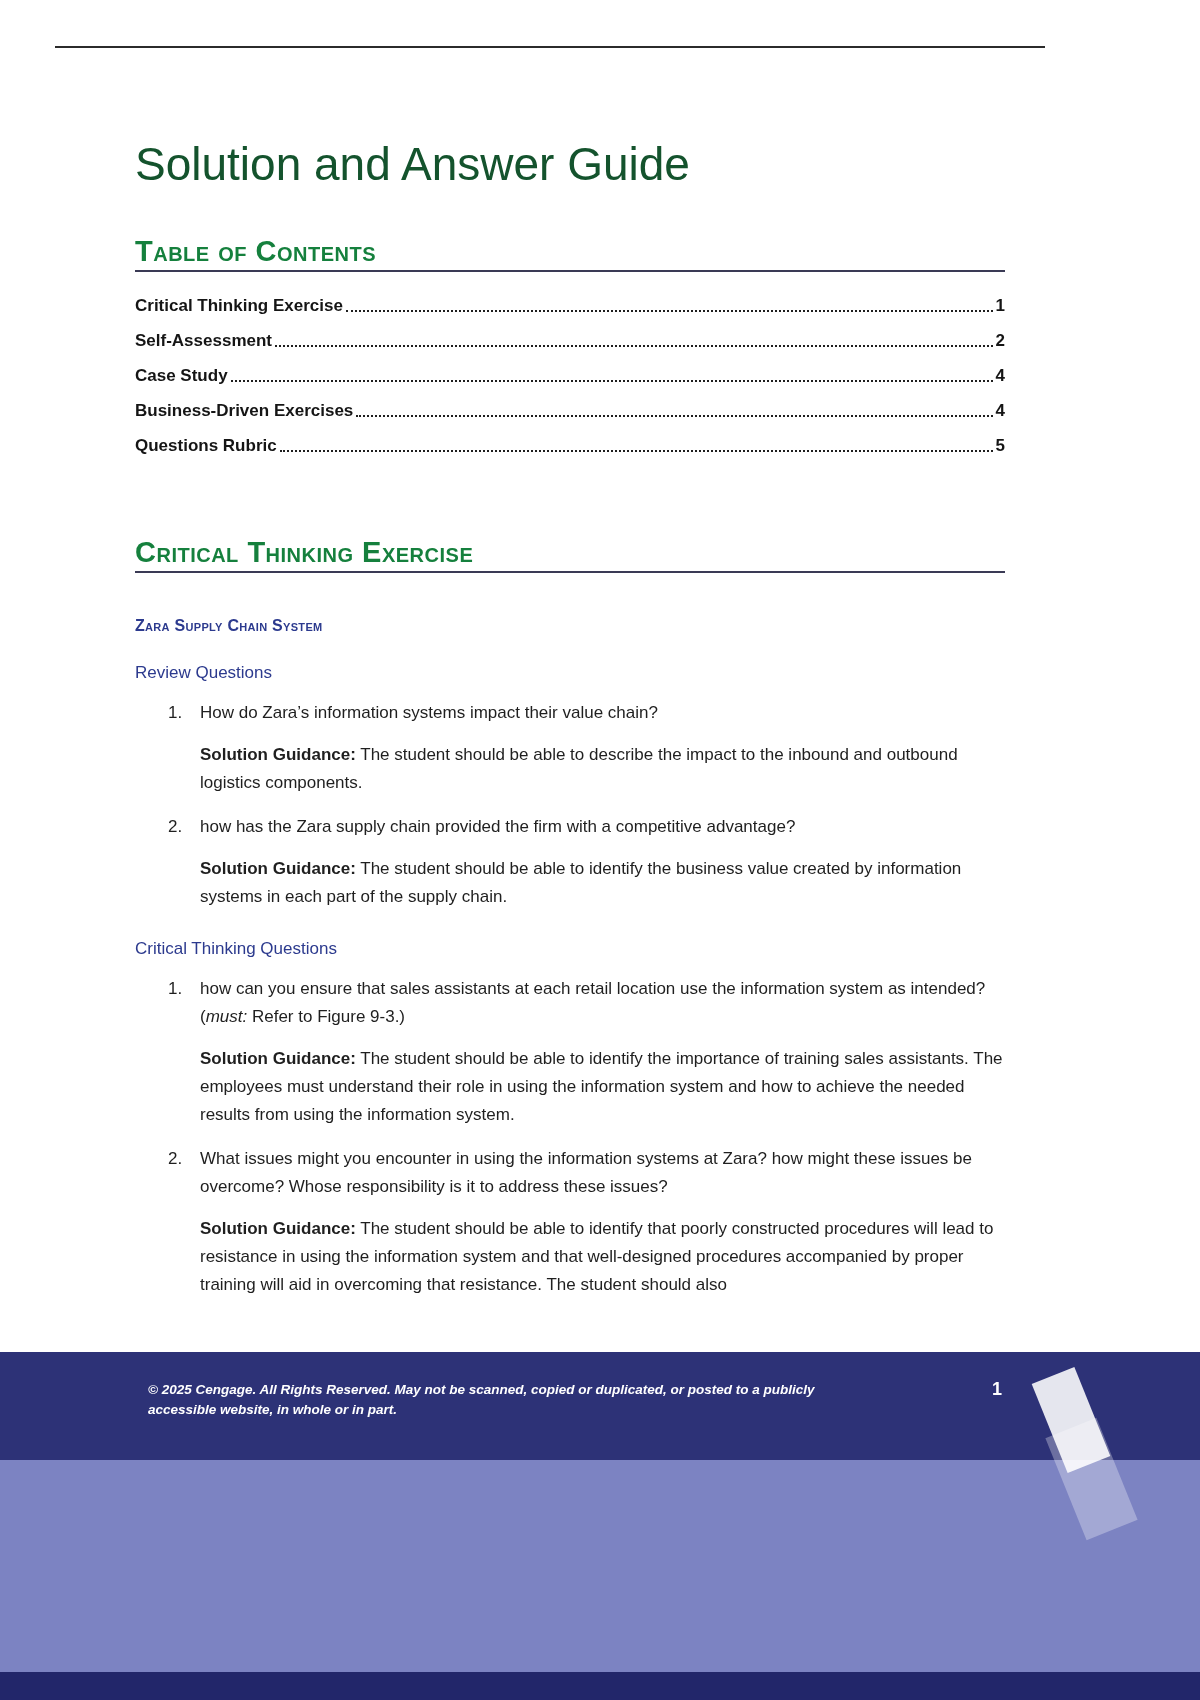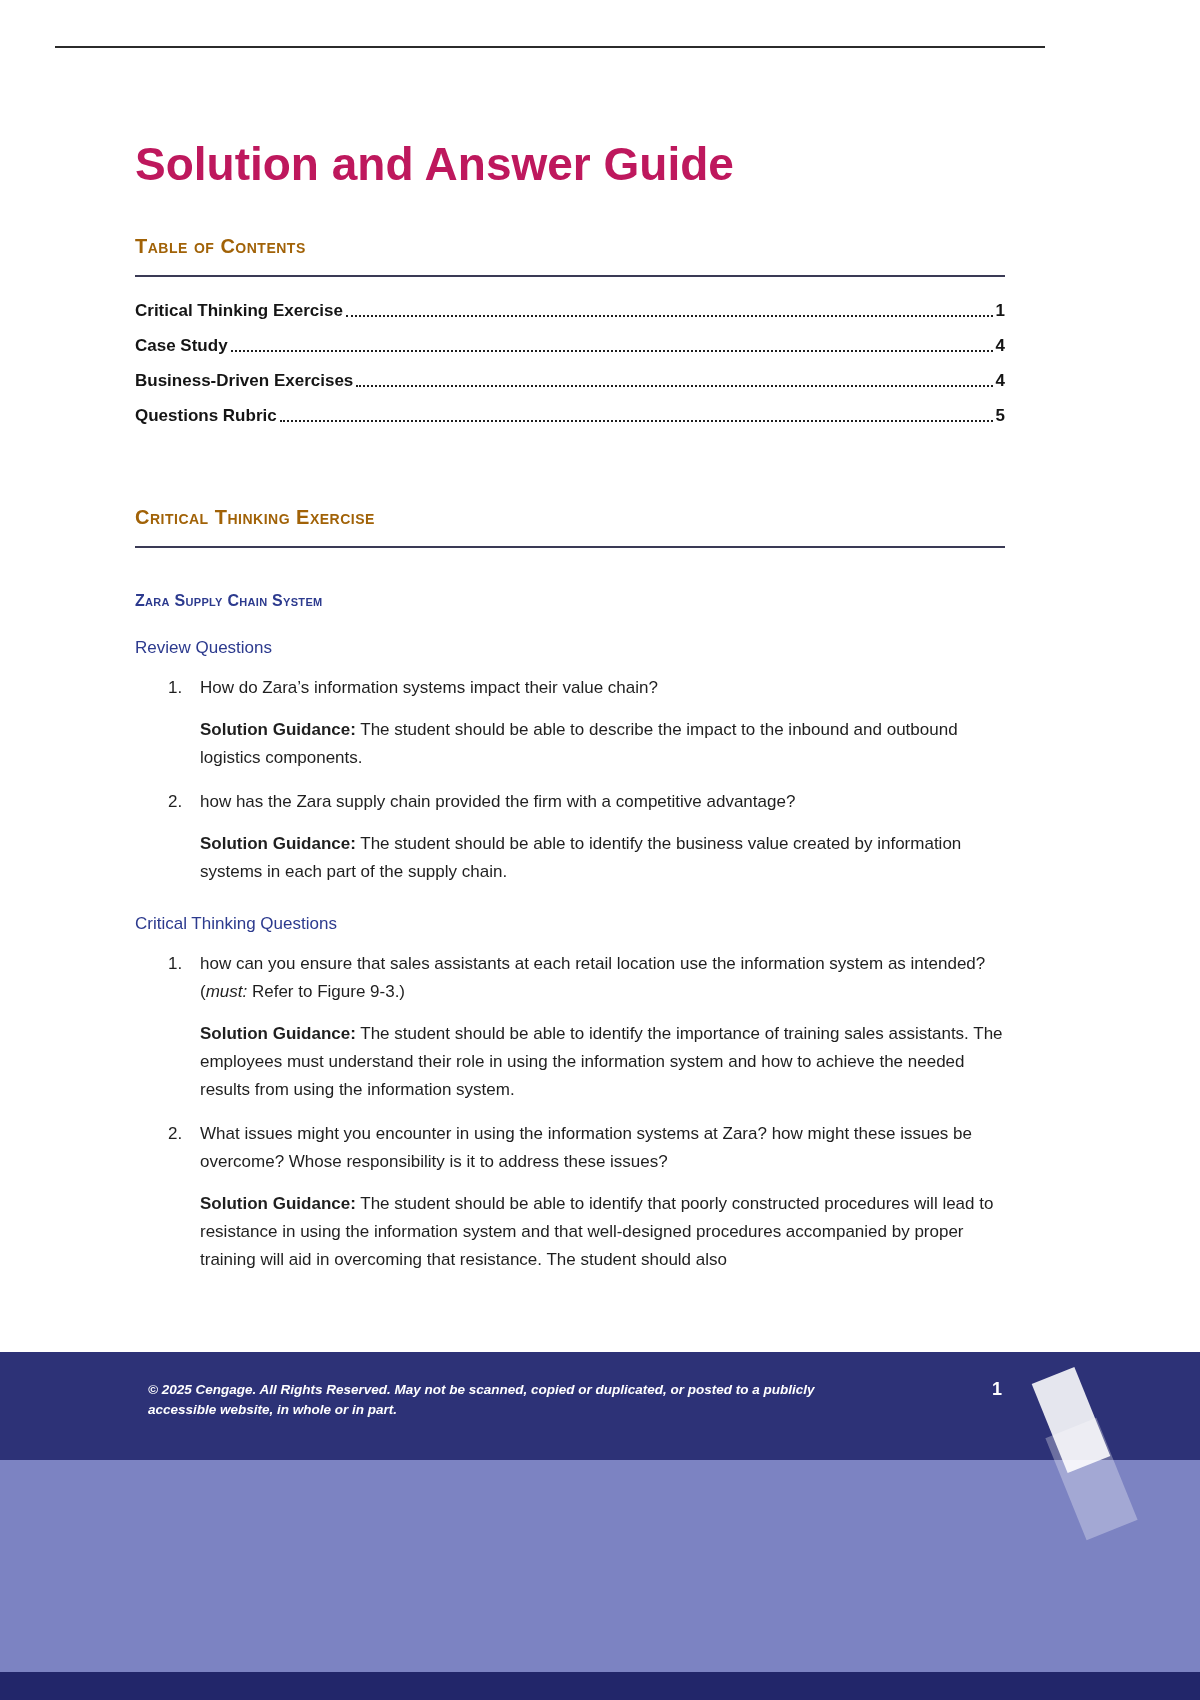--- a/index.html
+++ b/index.html
@@ -19,31 +19,31 @@
     background: #2b2b2b;
   }
   .content {
     position: absolute;
     left: 135px; top: 0;
     width: 870px;
   }
   h1.doc-title {
     margin: 138px 0 0 0;
     font-size: 46px;
-    font-weight: 700;
-    color: #be185d;
+    font-weight: 400;
+    color: #14532d;
     line-height: 1.15;
   }
   h2.sc-head {
     margin: 44px 0 0 0;
-    font-size: 20px;
+    font-size: 29px;
     font-weight: 700;
     font-variant: small-caps;
-    color: #a16207;
-    padding-bottom: 17px;
+    color: #15803d;
+    padding-bottom: 2px;
     border-bottom: 2px solid #3a3a55;
     letter-spacing: 0.5px;
   }
   .toc { margin-top: 24px; }
   .toc-row {
     display: flex;
     align-items: flex-end;
     font-size: 17px;
     font-weight: 700;
     color: #151515;
@@ -153,20 +153,25 @@
 
     <h1 class="doc-title">Solution and Answer Guide</h1>
 
     <h2 class="sc-head">Table of Contents</h2>
 
     <div class="toc">
       <div class="toc-row">
         <span>Critical Thinking Exercise</span>
         <span class="toc-dots"></span>
         <span>1</span>
+      </div>
+      <div class="toc-row">
+        <span>Self-Assessment</span>
+        <span class="toc-dots"></span>
+        <span>2</span>
       </div>
       <div class="toc-row">
         <span>Case Study</span>
         <span class="toc-dots"></span>
         <span>4</span>
       </div>
       <div class="toc-row">
         <span>Business-Driven Exercises</span>
         <span class="toc-dots"></span>
         <span>4</span>

